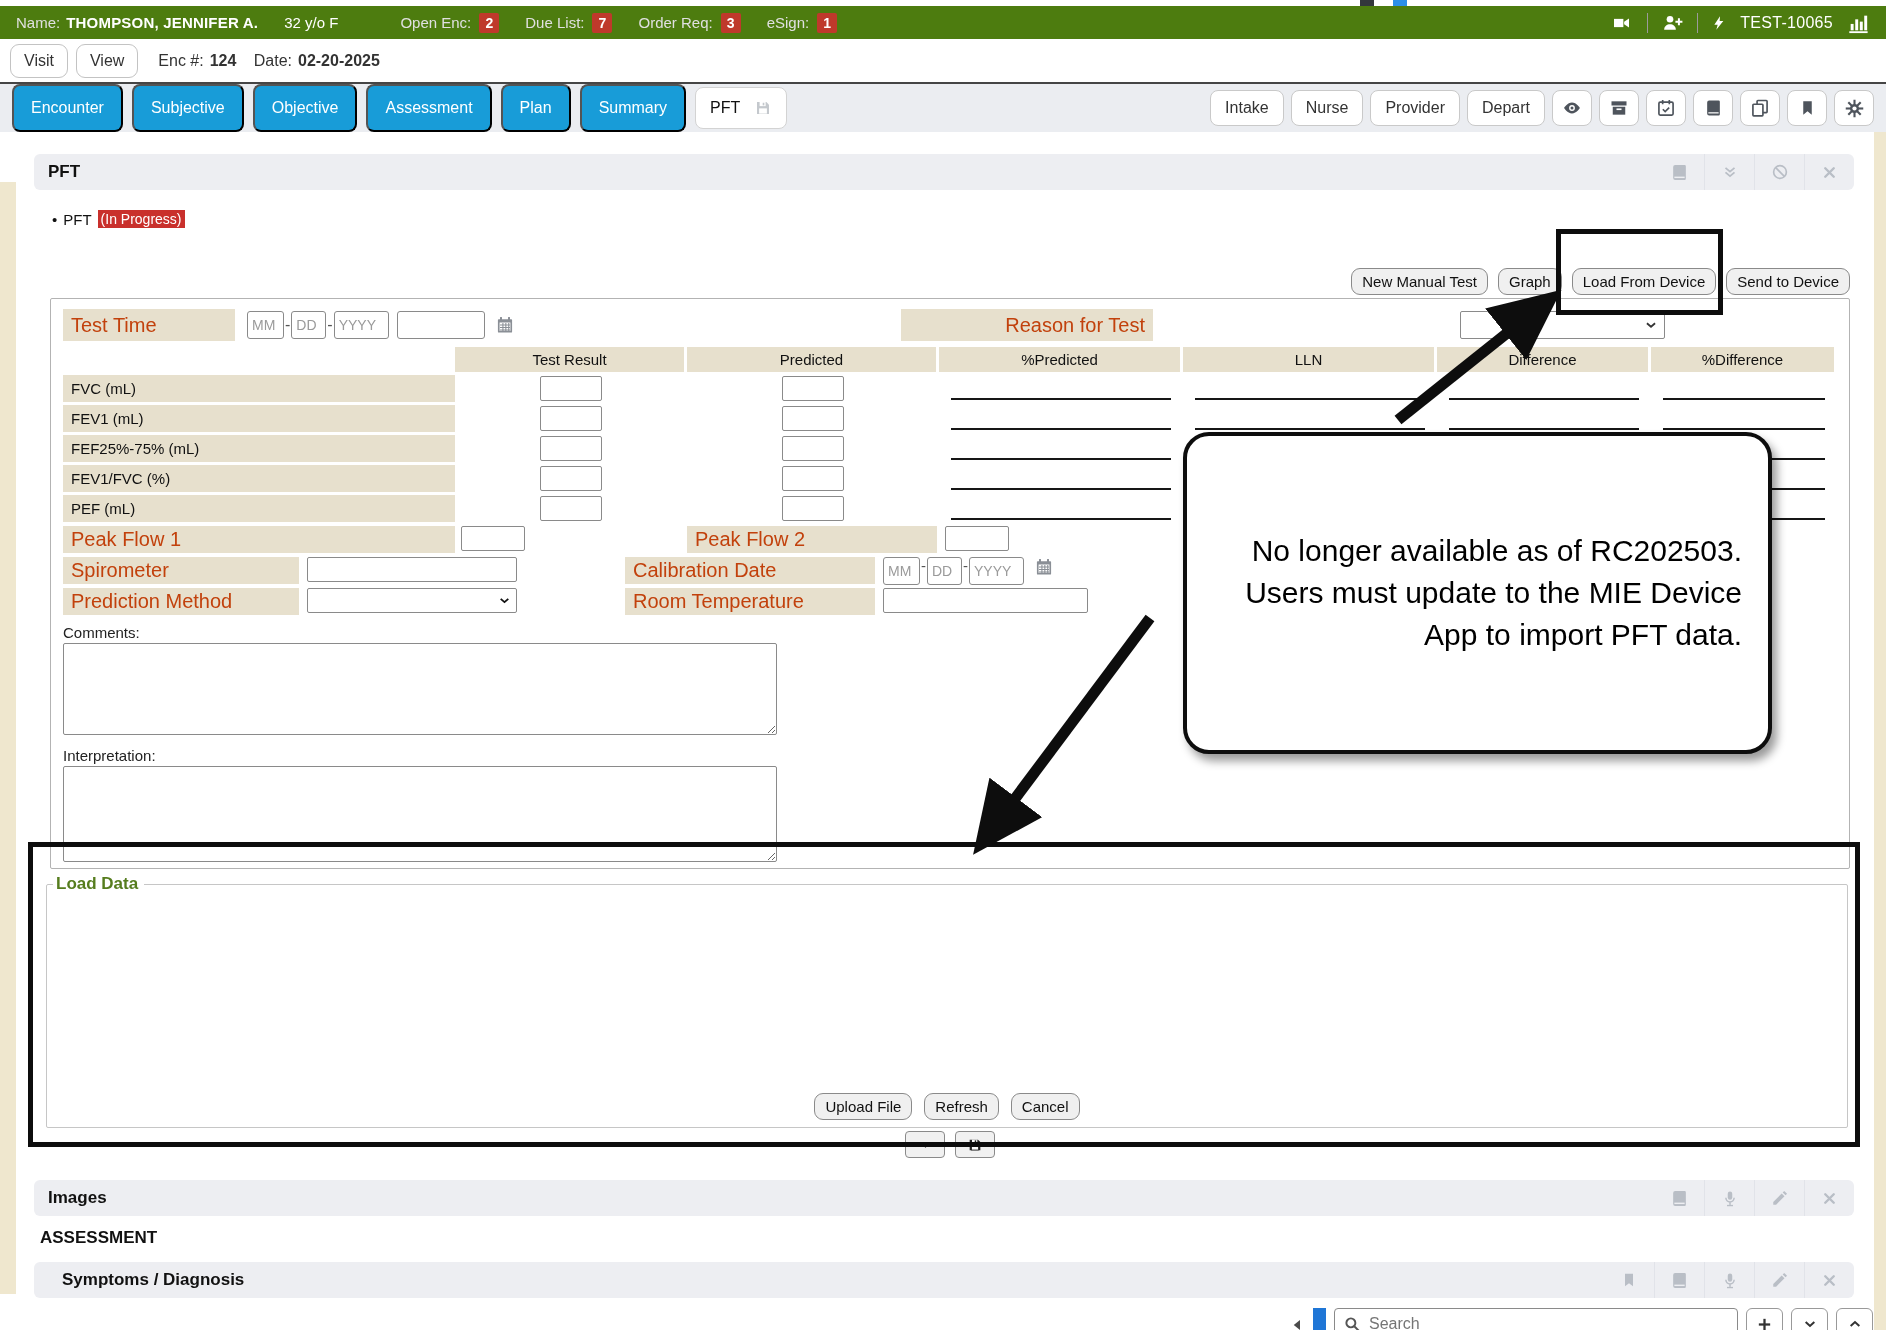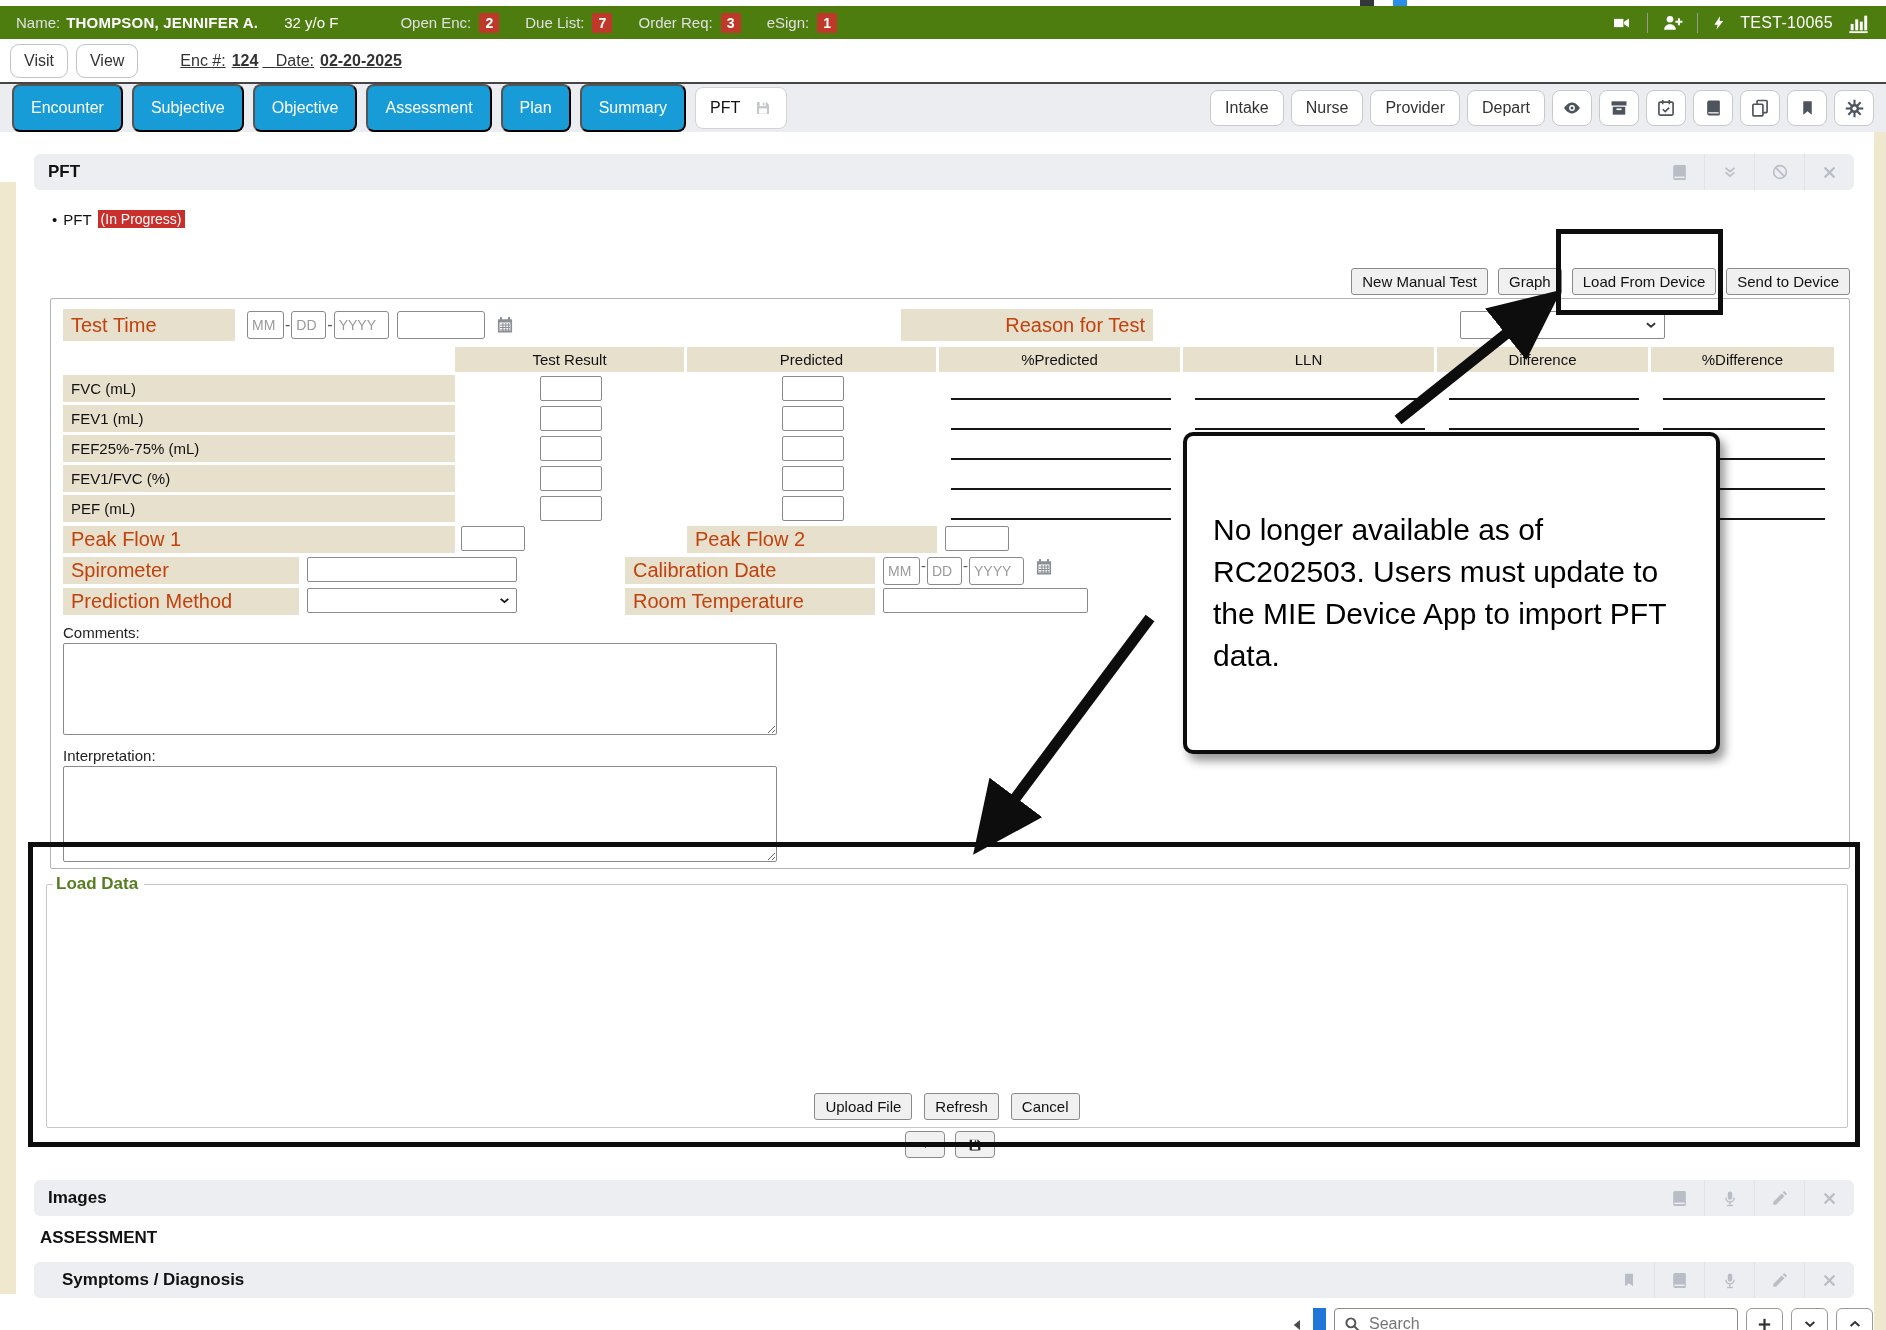--- a/index.html
+++ b/index.html
@@ -22,21 +22,21 @@
   .badge { min-width:20px; height:20px; background:#bf392b; color:#fff; font-weight:bold; font-size:14px; display:flex; align-items:center; justify-content:center; border-radius:2px; padding:0 4px; }
   .tb-right { margin-left:auto; display:flex; align-items:center; gap:13px; }
   .tb-right .vdiv { width:1px; height:20px; background:#9b9b9b; }
   .tb-right .sysid { font-size:16px; letter-spacing:.3px; }
   .icw { display:flex; align-items:center; justify-content:center; }
   .icw svg { display:block; }
 
   
   .visitbar { height:43px; background:#fff; display:flex; align-items:center; padding:0 10px; font-size:16px; }
   .pillbtn { height:34px; padding:0 13px; background:#fff; border:1px solid #c3c3c3; border-radius:9px; font-size:16px; color:#333; display:flex; align-items:center; margin-right:8px; }
-  .visitbar .encgrp { margin-left:34px; color:#333;text-decoration:underline; }
+  .visitbar .encgrp { margin-left:12px; color:#333; }
   .visitbar .encgrp b { margin:0 4px 0 6px; }
 
   
   .tabbar { height:50px; background:#ebedf1; border-top:2px solid #454545; display:flex; align-items:center; padding:0 12px; gap:9px; }
   .bluebtn { height:48px; padding:0 17px; background:#189cd8; color:#fff; border-radius:8px; font-size:16px; display:flex; align-items:center; }
   .activetab { height:42px; padding:0 14px; background:#fff; border:1px solid #d3d3d3; border-radius:8px; display:flex; align-items:center; gap:14px; font-size:16px; color:#111; }
   .activetab .saveic { color:#c4c8cd; }
   .tb-roles { margin-left:auto; display:flex; align-items:center; gap:7px; }
   .whitebtn { height:36px; padding:7px 14px; background:#fff; border:1px solid #c9c9c9; border-radius:8px; font-size:16px; color:#333; display:flex; align-items:center; }
   .iconbtn { width:40px; height:36px; background:#fff; border:1px solid #c9c9c9; border-radius:8px; display:flex; align-items:center; justify-content:center; color:#4e545c; }
@@ -52,21 +52,21 @@
   .bicon { width:50px; height:100%; display:flex; align-items:center; justify-content:center; color:#b9bec6; border-left:1px solid #e1e3e9; }
   .bicon:first-child { border-left:none; }
 
   .pft-bar { top:22px; }
 
   .bullet-line { position:absolute; left:52px; top:78px; font-size:15px; display:flex; align-items:center; gap:6px; }
   .bullet-line .dot { font-size:15px; }
   .status-red { background:#c9302c; color:#fff; padding:1px 3px; font-size:14px; }
 
   .actions-row { position:absolute; top:136px; right:36px; display:flex; gap:10px; }
-  .btn-std { height:27px; background:#f0f0f0; border:1px solid #8a8a8a; border-radius:3px; font-size:15px; padding:0 10px; color:#111; display:flex; align-items:center; white-space:nowrap; }
+  .btn-std { height:27px; background:#f0f0f0; border:1px solid #8a8a8a; border-radius:9px; font-size:15px; padding:0 10px; color:#111; display:flex; align-items:center; white-space:nowrap; }
 
   
   .form-box { position:absolute; left:50px; top:166px; width:1800px; height:571px; background:#fff; border:1px solid #b3b3b3; border-radius:2px; padding:10px 12px; }
   .lbl-beige { background:#e7e0cd; font-size:20px; color:#c2410c; }
   .row-tt { position:relative; display:flex; align-items:center; height:32px; }
   .tt-label { width:172px; height:32px; line-height:32px; padding-left:8px; }
   .din { height:28px; border:1px solid #8a8a8a; border-radius:3px; font-size:14px; color:#8b5cf6; padding:0 4px; font-family:"Liberation Sans",sans-serif; }
   .din::placeholder { color:#9a9a9a; }
   .d2 { width:37px; } .d2b { width:35px; } .d4 { width:55px; }
   .dsh { margin:0 1px; color:#555; }
@@ -111,21 +111,21 @@
   .bluebar { width:13px; height:34px; background:#1f76d6; }
   .searchwrap { position:relative; }
   .searchwrap input { width:404px; height:32px; border:1px solid #8a8a8a; border-radius:4px; padding:0 8px 0 34px; font-size:16px; font-family:"Liberation Sans",sans-serif; }
   .searchwrap .sic { position:absolute; left:9px; top:7px; color:#555; }
   .fbtn { width:37px; height:32px; background:#fff; border:1px solid #999; border-radius:6px; display:flex; align-items:center; justify-content:center; color:#333; }
 
   
   #anno { position:absolute; inset:0; pointer-events:none; z-index:60; }
   .box1 { position:absolute; left:1556px; top:229px; width:167px; height:86px; border:5px solid #0d0d0d; }
   .box2 { position:absolute; left:28px; top:842px; width:1832px; height:305px; border:5px solid #0d0d0d; }
-  .callout { position:absolute; left:1183px; top:432px; width:537px; height:322px; background:#fff; border:4px solid #0d0d0d; border-radius:10px; box-shadow:5px 7px 10px rgba(0,0,0,.4); display:flex; align-items:center; justify-content:center; text-align:left; padding:0 26px; font-size:30px; line-height:1.4; color:#000; }
+  .callout { position:absolute; left:1183px; top:432px; width:589px; height:322px; background:#fff; border:4px solid #0d0d0d; border-radius:26px; box-shadow:5px 7px 10px rgba(0,0,0,.4); display:flex; align-items:center; justify-content:center; text-align:right; padding:0 26px; font-size:30px; line-height:1.4; color:#000; }
   .arrows { position:absolute; inset:0; width:100%; height:100%; }
 </style>
 </head>
 <body>
 
 <div id="app">
 
   <div class="browser-edge">
     <div class="sq1"></div>
     <div class="sq2"></div>

